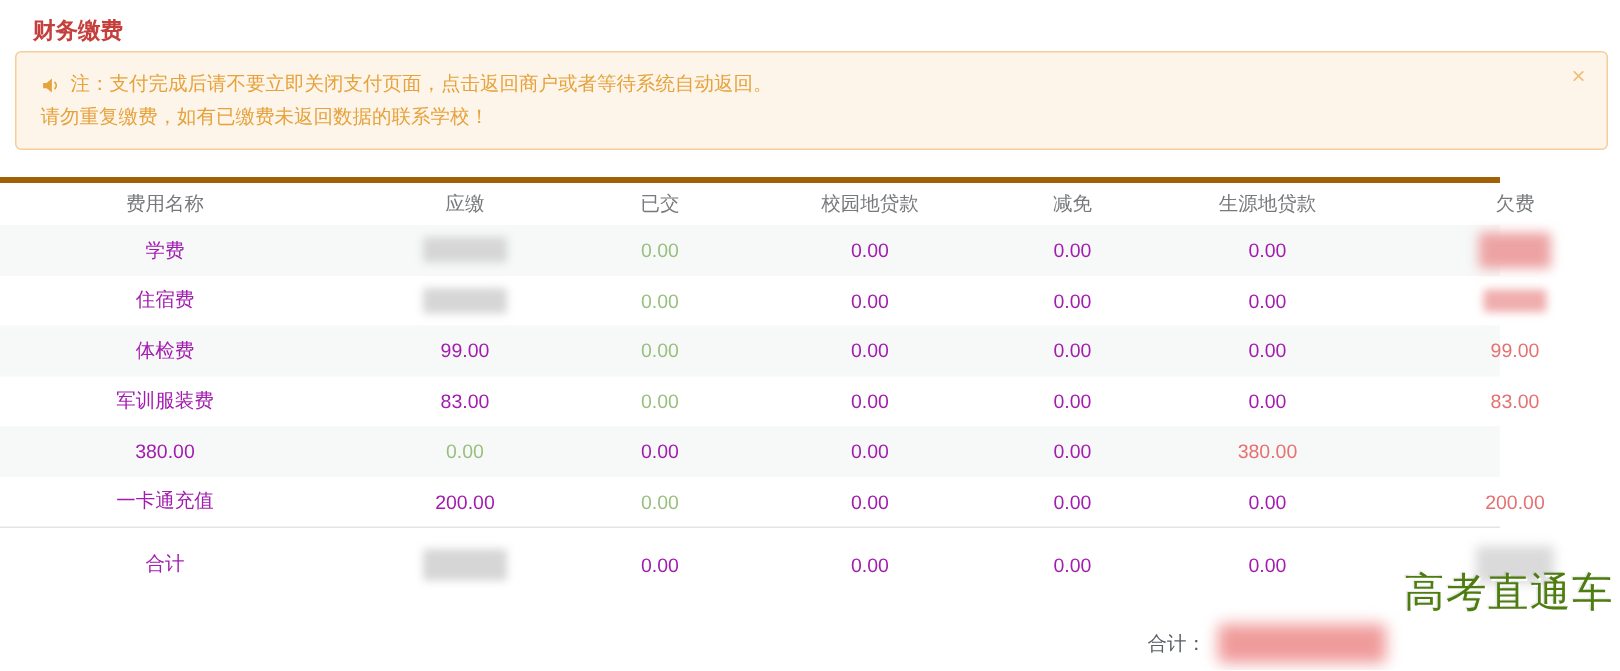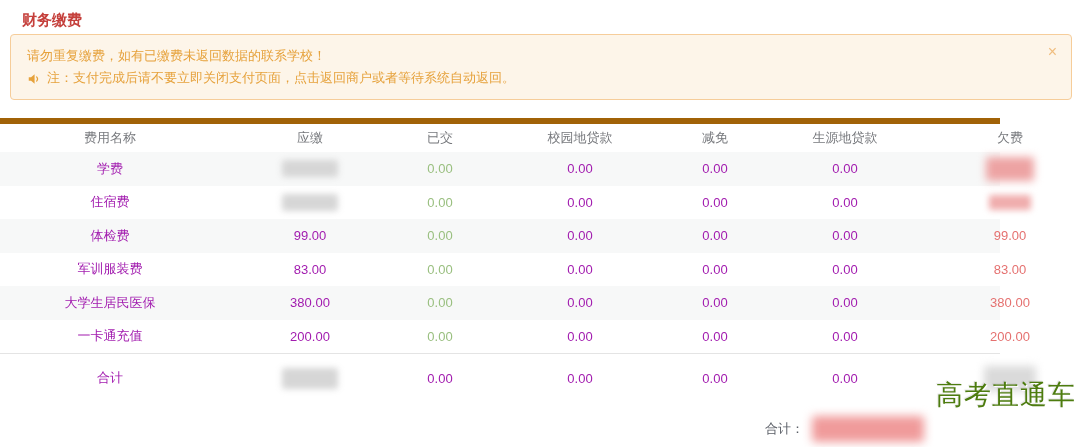--- a/index.html
+++ b/index.html
@@ -8,21 +8,21 @@
 
   .page-title{position:absolute;left:22px;top:11px;margin:0;font-size:15px;font-weight:bold;color:#c5403c;}
 
   .notice{position:absolute;left:10px;top:34px;width:1062px;height:66px;box-sizing:border-box;
           background:#fdf5e9;border:1px solid #f6cd9a;border-radius:4px;
           padding:10px 34px 0 16px;color:#e6a23c;font-size:13px;line-height:22px;}
   .notice-line{display:flex;align-items:center;gap:6px;}
   .speaker{flex:0 0 auto;margin-top:1px;}
   .notice-close{position:absolute;top:9px;right:14px;color:#f0bd7e;font-size:16px;line-height:1;cursor:pointer;user-select:none;}
 
-  .fee-table{position:absolute;top:118px;left:0;width:1000px;border-top:6px solid #a16207;font-size:13px;}
+  .fee-table{position:absolute;top:118px;left:0;width:1000px;border-top:4px solid #a16207;font-size:13px;}
   .t-row{display:grid;grid-template-columns:220px 180px 80px 200px 70px 190px 140px;align-items:center;height:33.5px;}
   .t-head{height:28px;}
   .t-head .t-cell{color:#77797d;}
   .t-cell{text-align:center;color:#a21caf;}
   .striped{background:#f7f8f8;}
   .t-total{height:48px;border-top:1px solid #e4e4e4;}
   .paid{color:#99bf7f;}
   .owed{color:#e57170;}
 
   .blur{display:inline-block;vertical-align:middle;border-radius:2px;}
@@ -41,28 +41,28 @@
 </style>
 </head>
 <body>
 
 <div class="screen">
 
   <h1 class="page-title">财务缴费</h1>
 
   <div class="notice">
     <div class="notice-line">
-      <span>请勿重复缴费，如有已缴费未返回数据的联系学校！</span>
-    </div>
-    <div class="notice-line">
       <svg class="speaker" width="14" height="14" viewBox="0 0 24 24">
         <path d="M3 9v6h4l6 5V4L7 9H3z" fill="#e6a23c"></path>
         <path d="M16.5 8.5a5 5 0 0 1 0 7" stroke="#e6a23c" stroke-width="2" fill="none" stroke-linecap="round"></path>
       </svg>
       <span>注：支付完成后请不要立即关闭支付页面，点击返回商户或者等待系统自动返回。</span>
+    </div>
+    <div class="notice-line">
+      <span>请勿重复缴费，如有已缴费未返回数据的联系学校！</span>
     </div>
     <span class="notice-close">×</span>
   </div>
 
   <div class="fee-table">
 
     <div class="t-row t-head">
       <div class="t-cell">费用名称</div>
       <div class="t-cell">应缴</div>
       <div class="t-cell">已交</div>
@@ -106,21 +106,20 @@
       <div class="t-cell">军训服装费</div>
       <div class="t-cell">83.00</div>
       <div class="t-cell paid">0.00</div>
       <div class="t-cell">0.00</div>
       <div class="t-cell">0.00</div>
       <div class="t-cell">0.00</div>
       <div class="t-cell owed">83.00</div>
     </div>
 
     <div class="t-row striped">
-      <div class="t-cell">大学生居民医保</div>
       <div class="t-cell">380.00</div>
       <div class="t-cell paid">0.00</div>
       <div class="t-cell">0.00</div>
       <div class="t-cell">0.00</div>
       <div class="t-cell">0.00</div>
       <div class="t-cell owed">380.00</div>
     </div>
 
     <div class="t-row">
       <div class="t-cell">一卡通充值</div>

